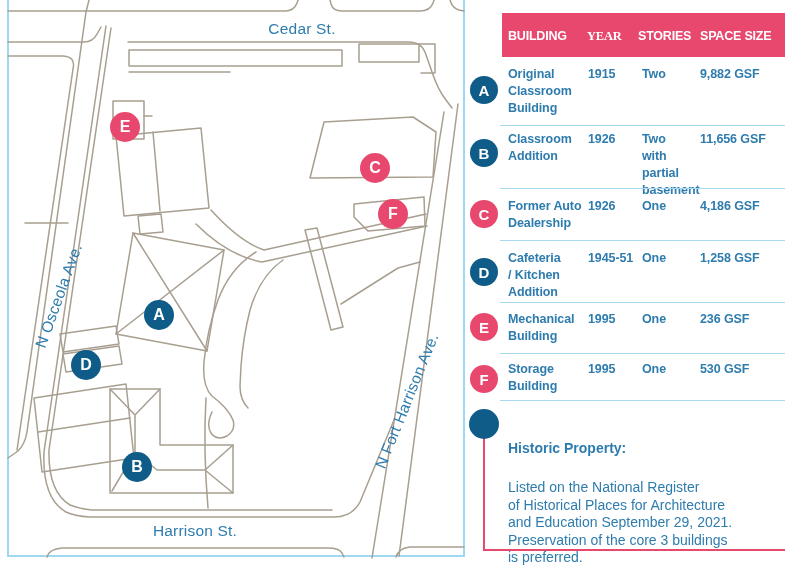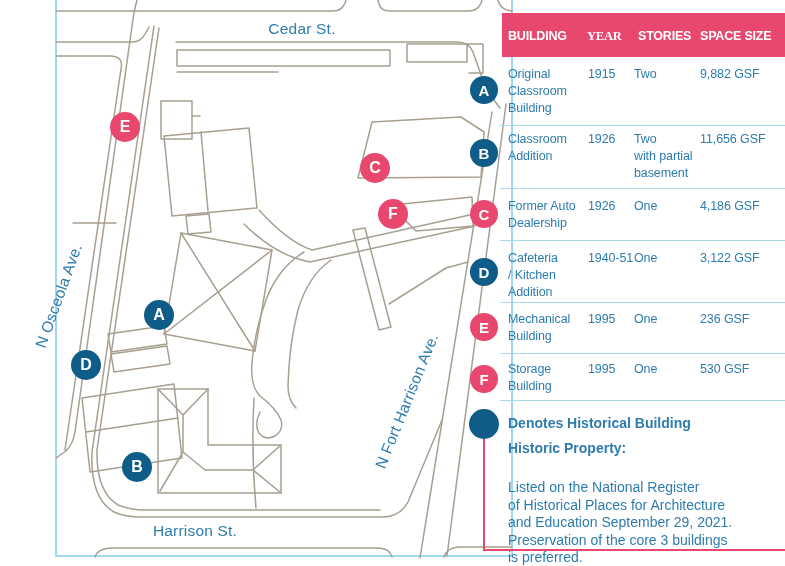--- a/index.html
+++ b/index.html
@@ -1,21 +1,21 @@
 <!DOCTYPE html>
 <html><head>
 <meta charset="utf-8">
 <style>
   html,body { margin:0; padding:0; background:#ffffff; }
   #stage {
     position:relative; width:785px; height:566px; background:#ffffff;
     font-family:"Liberation Sans", sans-serif; overflow:hidden;
   }
   
-  #map { position:absolute; left:0; top:0; width:470px; height:566px;padding-left:48px; }
+  #map { position:absolute; left:0; top:0; width:470px; height:566px; }
   .street-label {
     position:absolute; color:#2e7cae; font-size:15.5px; letter-spacing:0.2px;
     white-space:nowrap; text-align:center;
   }
   .rot { transform-origin:center center; }
   .badge {
     position:absolute; border-radius:50%; background:#e8486e; color:#ffffff;
     display:flex; align-items:center; justify-content:center;
     font-weight:bold; font-size:15px;
   }
@@ -26,26 +26,26 @@
   .thead { position:absolute; left:32px; top:13px; width:283px; height:44px; background:#e8486e; }
   .thead span {
     position:absolute; top:16px; color:#ffffff; font-weight:bold;
     font-size:12.5px; letter-spacing:-0.2px; white-space:nowrap;
   }
   .h-building { left:6px; }  .h-year { left:85px;font-family:Liberation Serif, serif; }
   .h-stories { left:136px; } .h-space { left:198px; }
   .sep { position:absolute; left:30px; width:285px; height:0; border-top:1.5px solid #a8d9ee; }
   .trow { position:absolute; left:0; width:315px; }
   .cell {
-    position:absolute; top:0; color:#2e7cae; font-weight:normal; font-size:12.5px;
+    position:absolute; top:0; color:#2e7cae; font-weight:bold; font-size:12.5px;
     line-height:17px; letter-spacing:-0.1px; white-space:pre-line;
   }
   .c-building { left:38px; width:78px; }
   .c-year     { left:118px; width:48px; }
-  .c-stories  { left:164px; width:60px; }
+  .c-stories  { left:172px; width:60px; }
   .c-space    { left:230px; width:85px; }
   .row-badge { width:28px; height:28px; left:0; }
   
   .legend-title, .legend-sub {
     position:absolute; left:38px; color:#2e7cae; font-weight:bold; font-size:14px; white-space:nowrap;
   }
   .legend-text {
     position:absolute; left:38px; color:#2e7cae; font-size:14px;
     line-height:17.5px; white-space:pre-line; width:275px;
   }
@@ -200,23 +200,23 @@
     </div>
     <div class="sep" style="top:240px;"></div>
 
     <div class="trow" style="top:250px;">
       <div class="badge row-badge historical" style="top:8px;">
           <span>D</span>
         </div>
       <div class="cell c-building">Cafeteria
 / Kitchen
 Addition</div>
-      <div class="cell c-year">1940-51</div>
-      <div class="cell c-stories">One</div>
-      <div class="cell c-space">3,122 GSF</div>
+      <div class="cell c-year">1945-51</div>
+      <div class="cell c-stories">One</div>
+      <div class="cell c-space">1,258 GSF</div>
     </div>
     <div class="sep" style="top:302px;"></div>
 
     <div class="trow" style="top:311px;">
       <div class="badge row-badge" style="top:2px;">
           <span>E</span>
         </div>
       <div class="cell c-building">Mechanical
 Building</div>
       <div class="cell c-year">1995</div>
@@ -232,21 +232,20 @@
       <div class="cell c-building">Storage
 Building</div>
       <div class="cell c-year">1995</div>
       <div class="cell c-stories">One</div>
       <div class="cell c-space">530 GSF</div>
     </div>
     <div class="sep" style="top:400px;"></div>
 
     <div class="pink-bracket"></div>
     <div class="badge historical" style="left:-1px; top:409px; width:30px; height:30px;"></div>
-    <div class="legend-title" style="top:415px;">Denotes Historical Building</div>
     <div class="legend-sub" style="top:440px;">Historic Property:</div>
     <div class="legend-text" style="top:479px;">Listed on the National Register
 of Historical Places for Architecture
 and Education September 29, 2021.
 Preservation of the core 3 buildings
 is preferred.</div>
   </div>
 
 </div>
 

